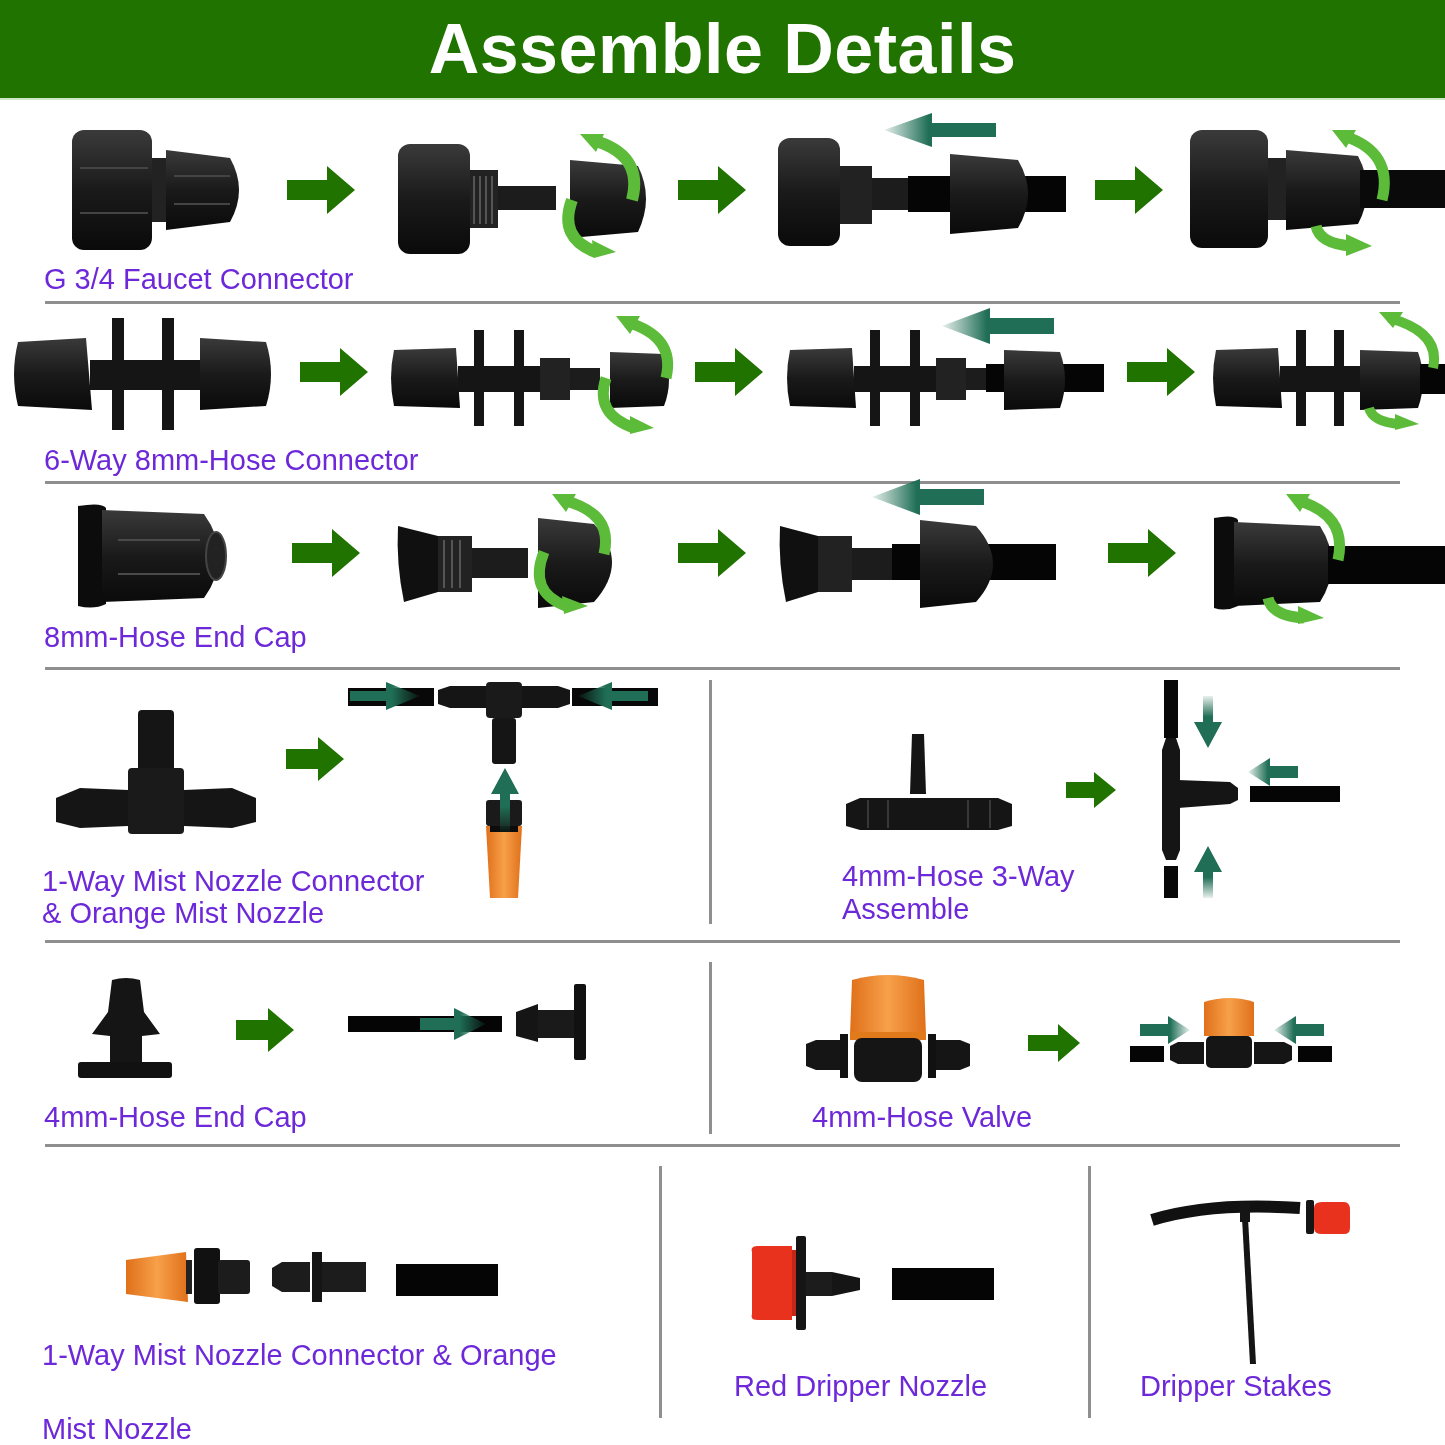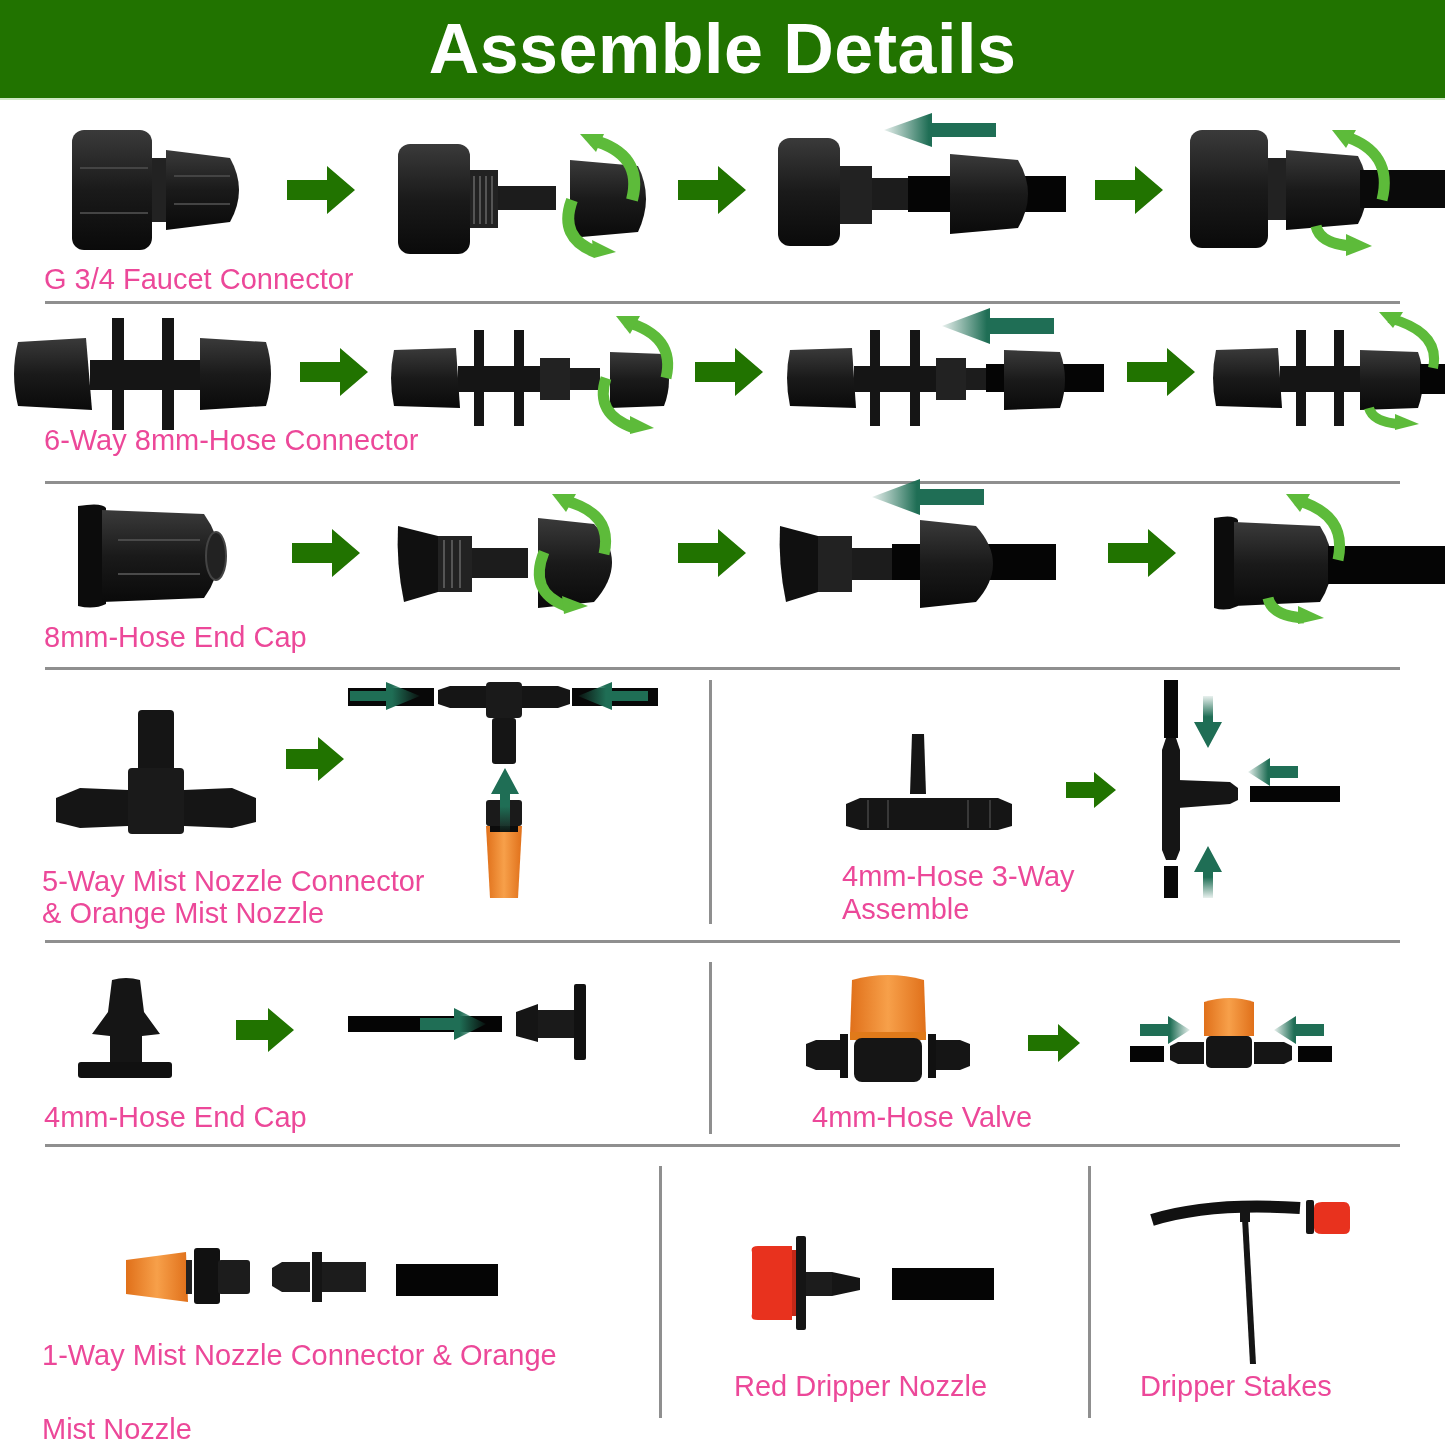--- a/index.html
+++ b/index.html
@@ -1,21 +1,21 @@
 <!DOCTYPE html>
 <html><head>
 <meta charset="utf-8">
 <style>
   html,body{margin:0;padding:0;background:#fff;}
   body{width:1445px;height:1445px;position:relative;overflow:hidden;font-family:"Liberation Sans",sans-serif;}
   .header{position:absolute;left:0;top:0;width:1445px;height:98px;background:#217300;display:flex;align-items:center;justify-content:center;border-bottom:2px solid #cfe8c4;}
   .header h1{margin:12px;color:#fff;font-family:"Liberation Sans",sans-serif;font-weight:bold;font-size:70px;letter-spacing:0.5px;}
   .hr{position:absolute;height:3px;background:#8f8f8f;}
   .vr{position:absolute;width:3px;background:#8f8f8f;}
-  .label{position:absolute;color:#ec4899;font-family:"Liberation Sans",sans-serif;font-size:29px;line-height:33px;white-space:nowrap;}
+  .label{position:absolute;color:#6d28d9;font-family:"Liberation Sans",sans-serif;font-size:29px;line-height:33px;white-space:nowrap;}
   .abs{position:absolute;}
   svg{display:block;overflow:visible;}
 </style>
 </head>
 <body>
 
 <svg width="0" height="0" style="position:absolute">
   <defs>
     <linearGradient id="insGradL" x1="0" x2="1" y1="0" y2="0">
       <stop offset="0" stop-color="#1f6e55"></stop>
@@ -191,21 +191,21 @@
       </g>
     <path d="M146 22 L204 24 Q214 52 204 80 L146 82 Z" fill="url(#capGrad)"></path>
     <rect x="206" y="36" width="25" height="30" fill="#050505"></rect>
   </svg>
   <svg class="abs" style="left:1355px;top:312px" width="90" height="118">
     <path d="M34 6 Q86 20 78 56" stroke="#5dbb3a" stroke-width="10" fill="none"></path>
       <path d="M24 0 L48 0 L38 16 Z" fill="#5dbb3a"></path>
     <path d="M14 96 Q18 110 44 112" stroke="#5dbb3a" stroke-width="10" fill="none"></path>
       <path d="M40 102 L64 112 L40 118 Z" fill="#5dbb3a"></path>
   </svg>
-  <div class="label" style="left:44px;top:424px">6-Way 8mm-Hose Connector</div>
+  <div class="label" style="left:44px;top:444px">6-Way 8mm-Hose Connector</div>
 </div>
 <div class="hr" style="left:45px;top:481px;width:1355px"></div>
 
 <div>
   <svg class="abs" style="left:74px;top:502px" width="160" height="108">
     <path d="M4 4 Q28 0 32 6 L32 102 Q20 108 4 104 Z" fill="#0c0c0c"></path>
     <path d="M28 8 L130 12 Q160 54 130 96 L28 100 Z" fill="url(#capGrad)"></path>
     <g stroke="#4a4a4a" stroke-width="2">
         <line x1="44" y1="38" x2="126" y2="38"></line>
         <line x1="44" y1="72" x2="126" y2="72"></line>
@@ -285,21 +285,21 @@
   </svg>
   <svg class="abs" style="left:350px;top:682px" width="70" height="28">
       <path d="M0 9 H36 V0 L70 14 L36 28 V19 H0 Z" fill="url(#insGradL)"></path>
     </svg>
   <svg class="abs" style="left:578px;top:682px" width="70" height="28">
       <path d="M70 9 H34 V0 L0 14 L34 28 V19 H70 Z" fill="url(#insGradR)"></path>
     </svg>
   <svg class="abs" style="left:491px;top:768px" width="28" height="64">
       <path d="M9 64 V26 H0 L14 0 L28 26 H19 V64 Z" fill="url(#insGradU)"></path>
     </svg>
-  <div class="label" style="left:42px;top:865px">5-Way Mist Nozzle Connector</div>
+  <div class="label" style="left:42px;top:865px">1-Way Mist Nozzle Connector</div>
   <div class="label" style="left:42px;top:897px">&amp; Orange Mist Nozzle</div>
 </div>
 <div class="vr" style="left:709px;top:680px;height:244px"></div>
 
 <div>
   <svg class="abs" style="left:844px;top:734px" width="170" height="98">
     <path d="M68 0 L80 0 L82 60 L66 60 Z" fill="#151515"></path>
     <path d="M2 70 L16 64 L154 64 L168 70 L168 92 L154 96 L16 96 L2 92 Z" fill="#151515"></path>
     <g stroke="#444" stroke-width="1.5">
         <line x1="24" y1="66" x2="24" y2="94"></line>

